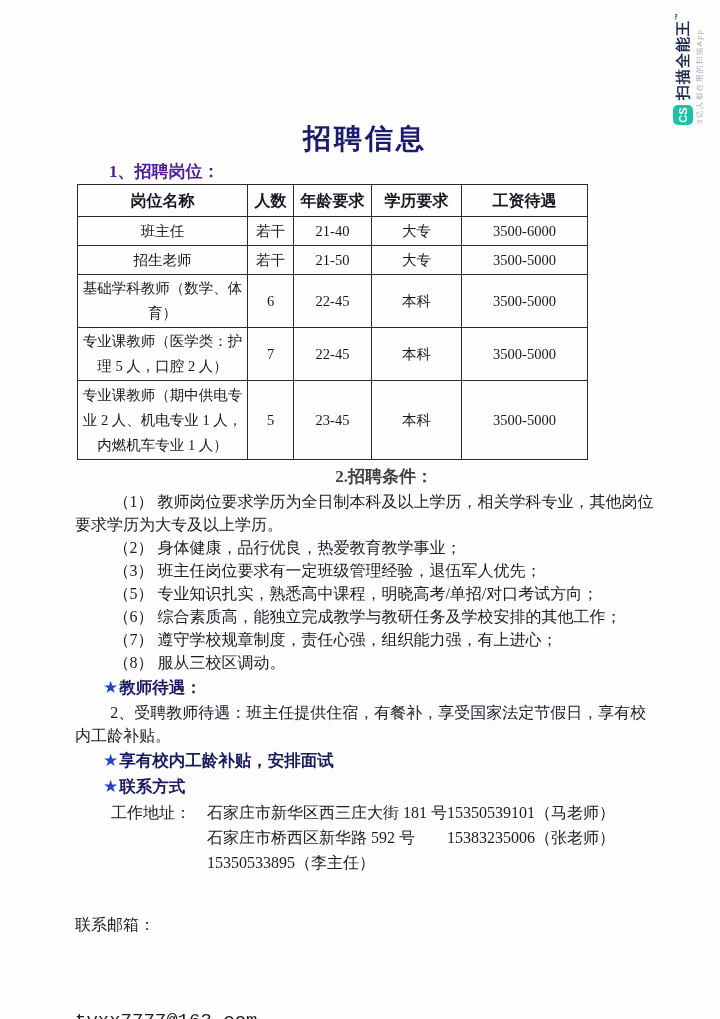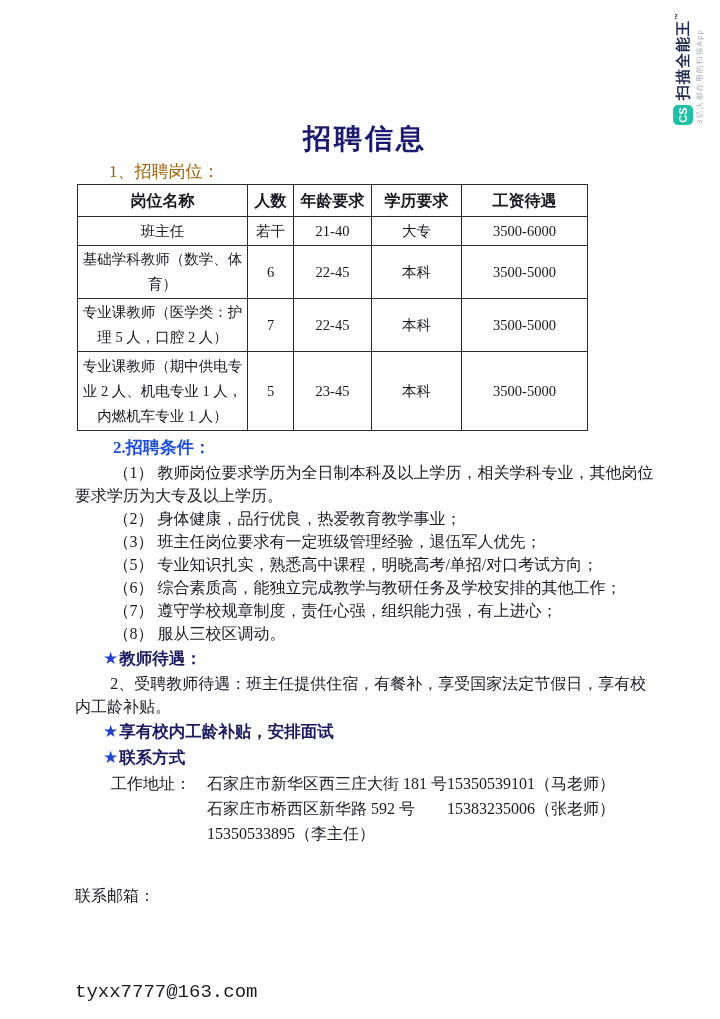--- a/index.html
+++ b/index.html
@@ -42,42 +42,42 @@
   .content { position:absolute; left:75px; top:0; width:580px; }
 
   .doc-title {
     margin:120px 0 0 0;
     text-align:center;
     font-size:28px; line-height:38px; font-weight:bold;
     color:#1a1a6e; letter-spacing:3px;
   }
   .h-jobs {
     margin:3px 0 2px 34px;
-    font-size:17px; line-height:21px; font-weight:normal; color:#a16207;
+    font-size:17px; line-height:21px; font-weight:bold; color:#4c1d95;
   }
 
   table.jobs {
     border-collapse:collapse; table-layout:fixed;
     width:510px; margin-left:2px;padding-left:45px;
   }
   table.jobs th, table.jobs td {
     border:1.6px solid #2b2b2b;
     text-align:center; vertical-align:middle;
     font-size:14.5px; line-height:25px; padding:1px 4px;
     color:#17171f;
   }
   table.jobs th { font-size:16px; font-weight:bold; height:29px; }
   tr.r-s  td { height:26px; }
   tr.r-m  td { height:46px; }
   tr.r-l  td { height:76px; }
   td.pos-left { text-align:left; padding-left:5px; line-height:26px; }
 
   .h-cond {
     margin:6px 0 2px 38px;
-    font-size:17px; line-height:22px; font-weight:bold; color:#1d4ed8;
+    font-size:17px; line-height:22px; font-weight:bold; color:#404040;text-align:center;
   }
   .cond p, .benefits p {
     margin:0; font-size:16px; line-height:23px; color:#1b1b26;
   }
   .cond p { text-indent:2.4em; }
   .benefits p { text-indent:2.2em; }
 
   .star-heading {
     margin:1px 0 1px 28px;
     font-size:16.5px; line-height:24px; font-weight:bold; color:#1a1a5e;
@@ -135,20 +135,27 @@
         <th>工资待遇</th>
       </tr>
       <tr class="r-s">
         <td>班主任</td>
         <td>若干</td>
         <td>21-40</td>
         <td>大专</td>
         <td>3500-6000</td>
       </tr>
       <tr class="r-s">
+        <td>招生老师</td>
+        <td>若干</td>
+        <td>21-50</td>
+        <td>大专</td>
+        <td>3500-5000</td>
+      </tr>
+      <tr class="r-s">
         <td class="pos-left">基础学科教师（数学、体育）</td>
         <td>6</td>
         <td>22-45</td>
         <td>本科</td>
         <td>3500-5000</td>
       </tr>
       <tr class="r-m">
         <td class="pos-left">专业课教师（医学类：护理 5 人，口腔 2 人）</td>
         <td>7</td>
         <td>22-45</td>

